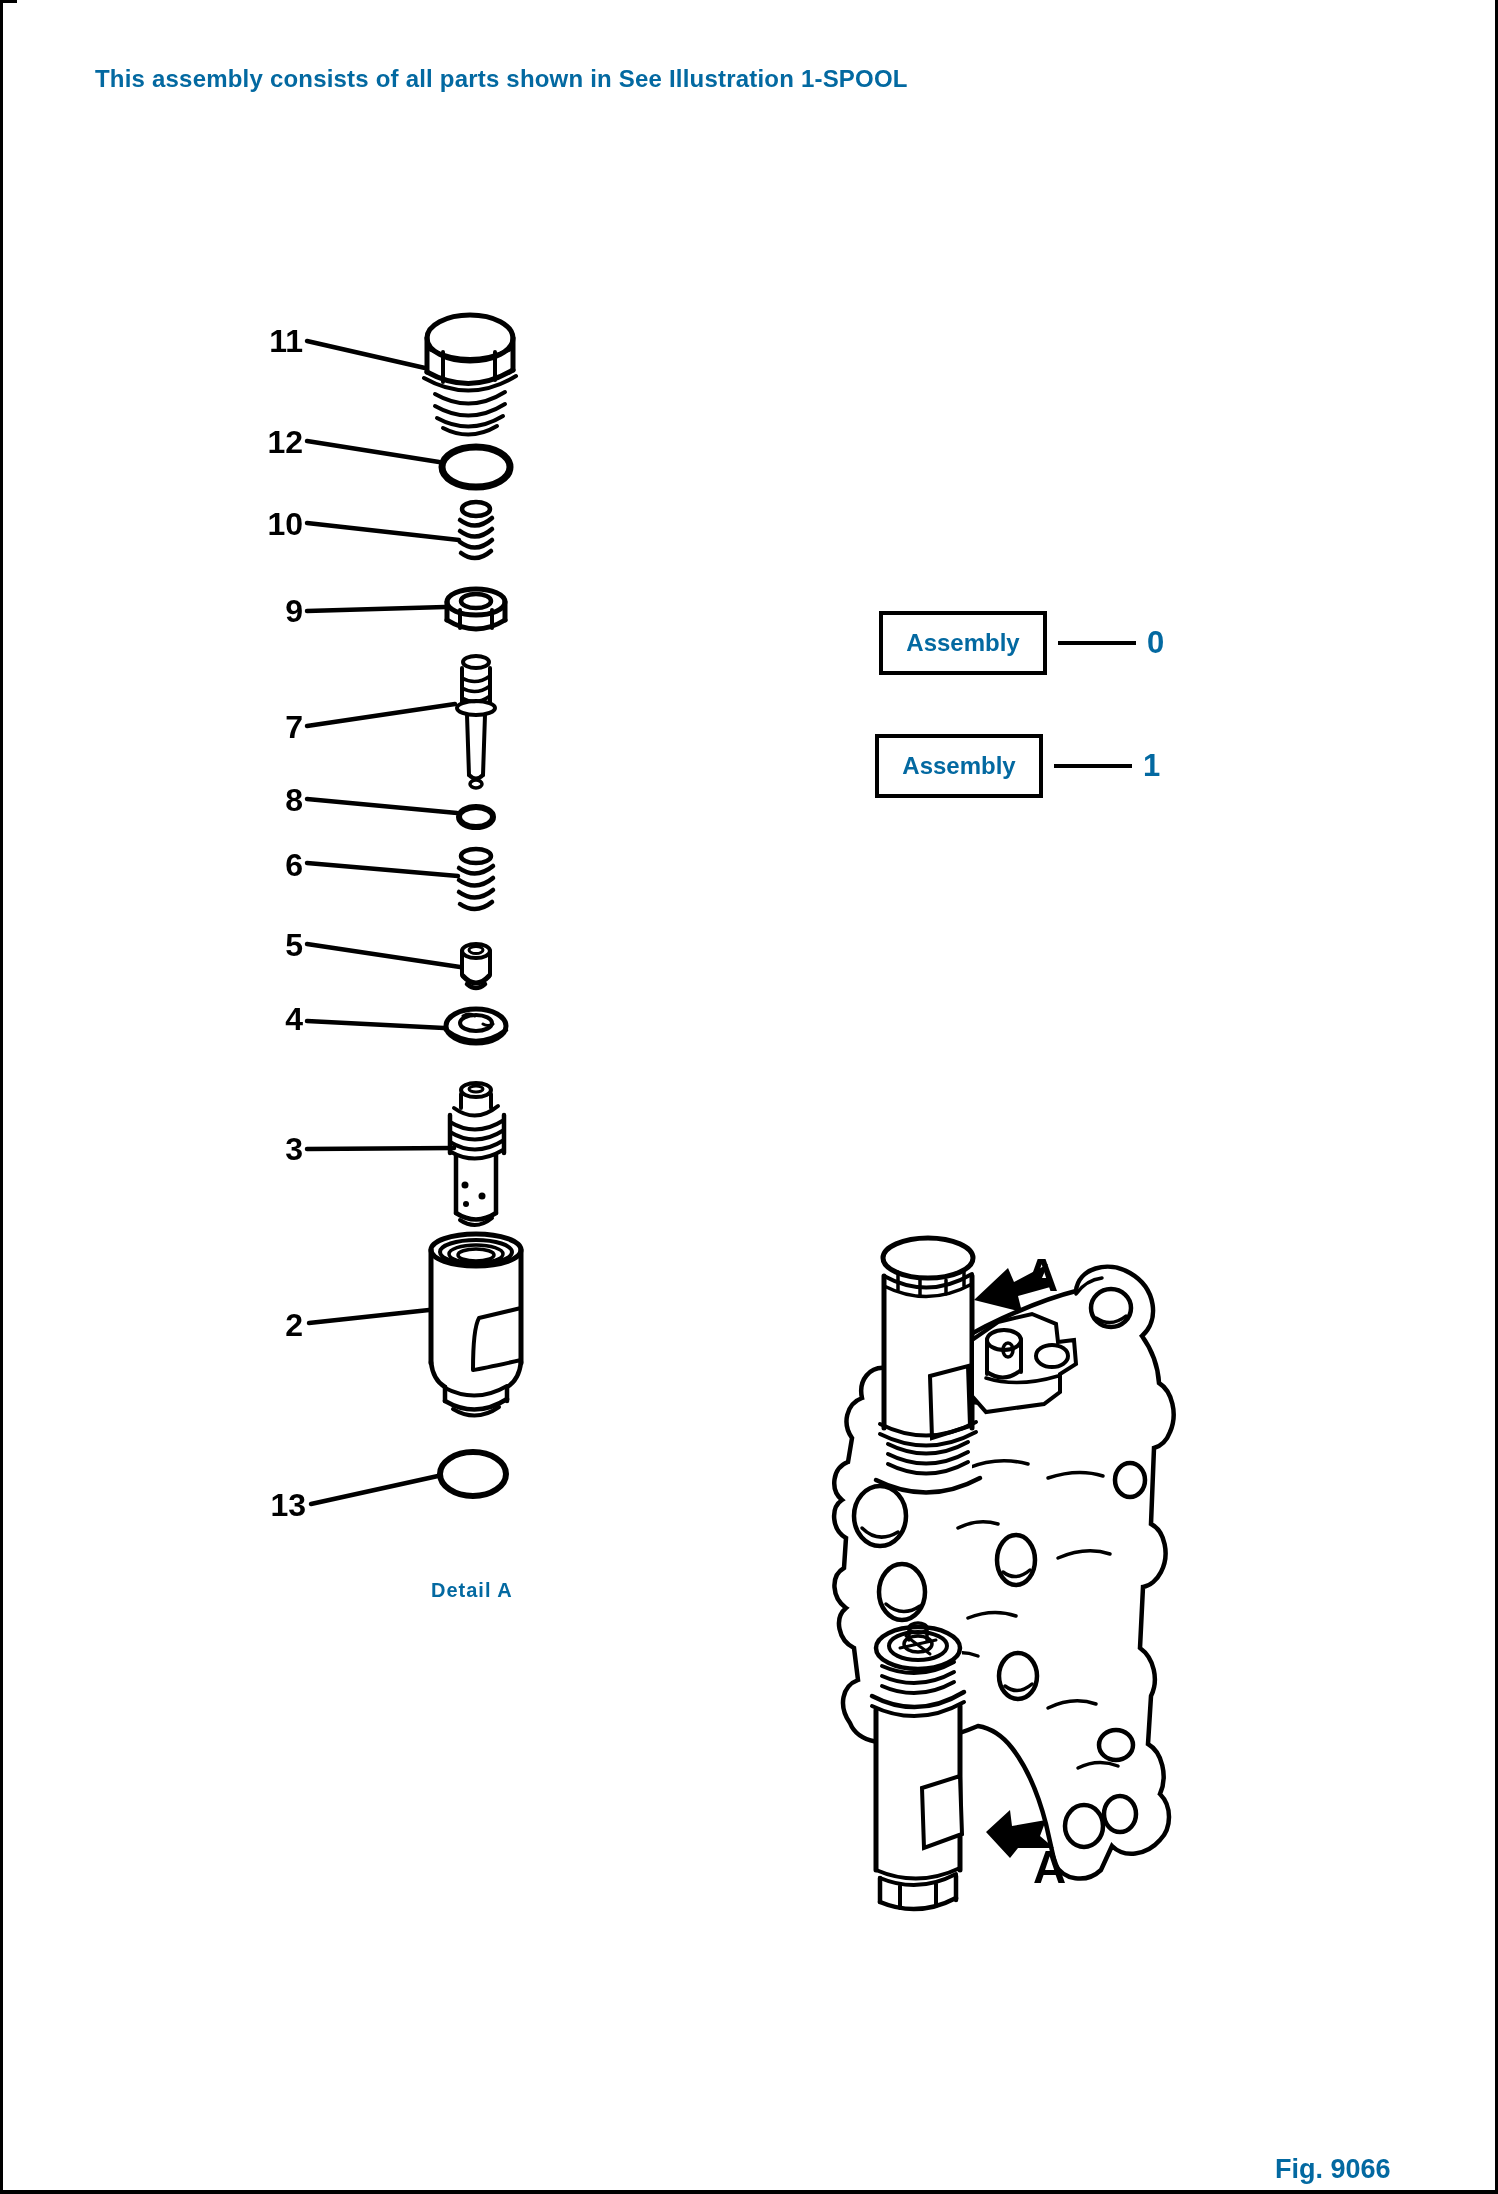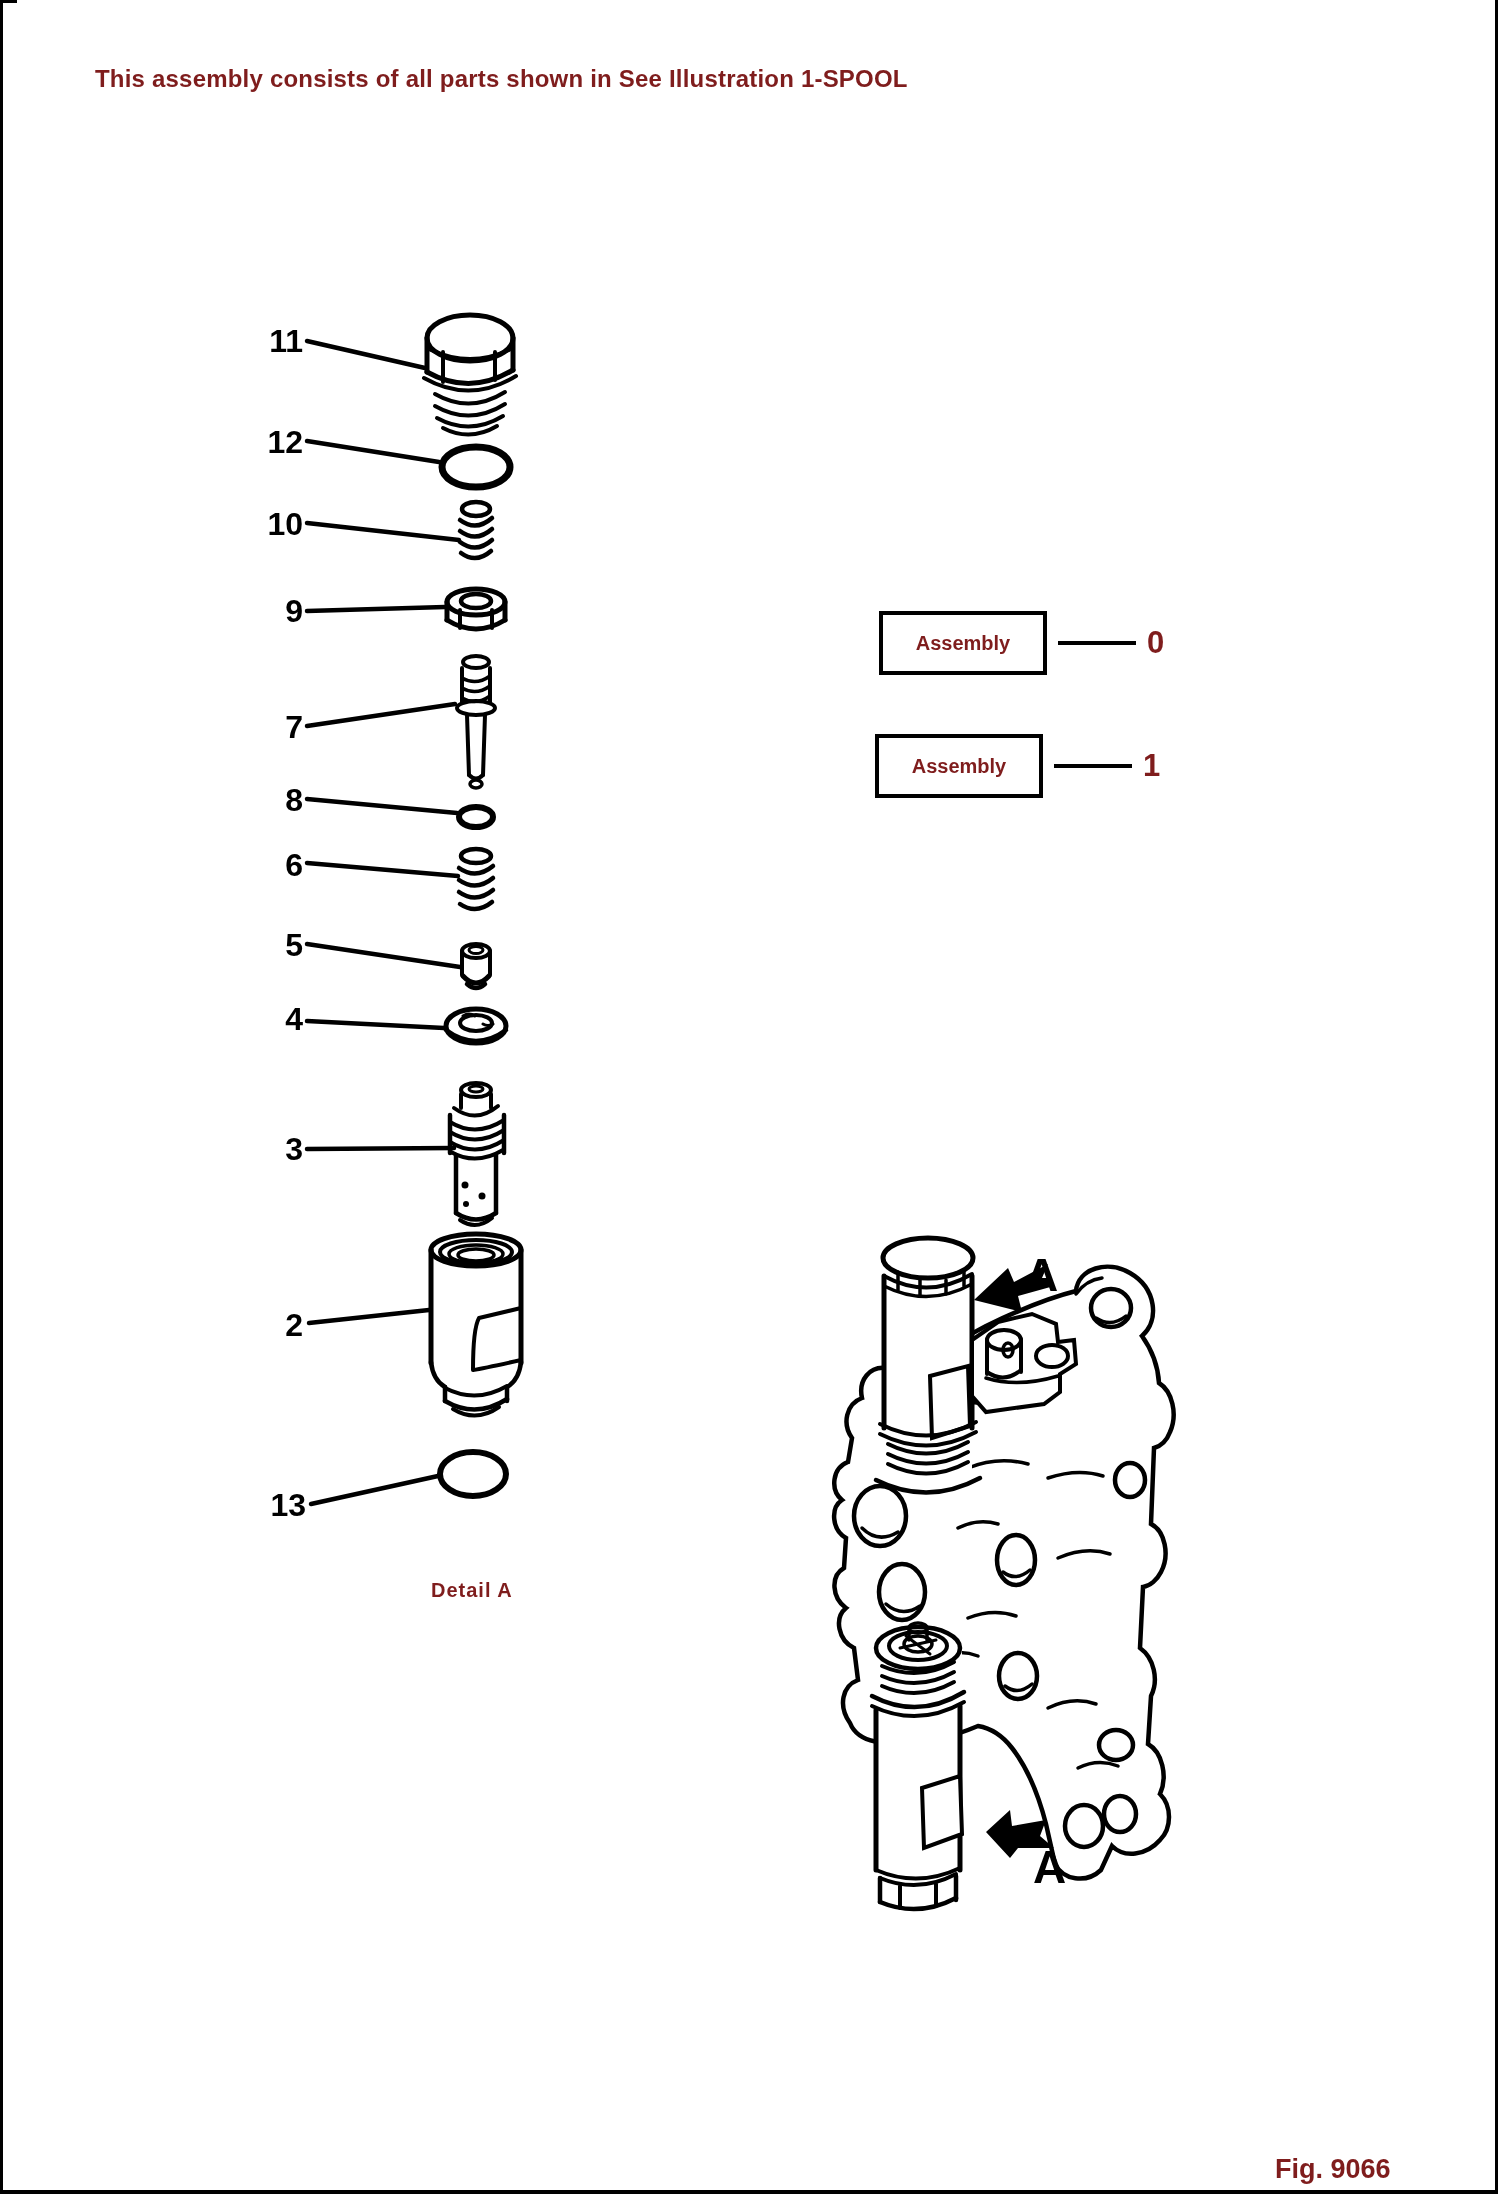--- a/index.html
+++ b/index.html
@@ -1,21 +1,21 @@
 <!DOCTYPE html>
 <html><head>
 <meta charset="utf-8">
 <style>
   html,body{margin:0;padding:0;background:#888;}
   .page{
     position:relative;
     width:1498px;height:2194px;
     background:#fff;
     font-family:"Liberation Sans", sans-serif;
-    color:#7f1d1d;
+    color:#0369a1;
     box-sizing:border-box;
     border-left:3px solid #000;
     border-right:3px solid #000;
     border-bottom:4px solid #000;
     overflow:hidden;
   }
   .page::before{
     content:"";position:absolute;left:0;top:0;width:14px;height:3px;background:#000;
   }
   .header{
@@ -33,21 +33,21 @@
     position:absolute;left:1272px;top:2154px;
     font-size:27px;font-weight:bold;
   }
   .callout{
     position:absolute;display:flex;align-items:center;
   }
   .callout-box{
     border:4px solid #000;
     width:160px;height:56px;
     display:flex;align-items:center;justify-content:center;
-    font-size:20px;font-weight:bold;
+    font-size:24px;font-weight:bold;
     background:#fff;
   }
   .callout-line{width:78px;height:4px;background:#000;margin:0 11px;}
   .callout-ref{font-size:31px;font-weight:bold;}
   svg{display:block;}
   svg *{vector-effect:none;}
   .ln{stroke:#000;fill:none;stroke-linecap:round;stroke-linejoin:round;}
   .fillw{fill:#fff;stroke:#000;}
   .solid{fill:#000;stroke:none;}
   .num{font-family:"Liberation Sans",sans-serif;font-size:32px;font-weight:bold;fill:#000;stroke:none;}

